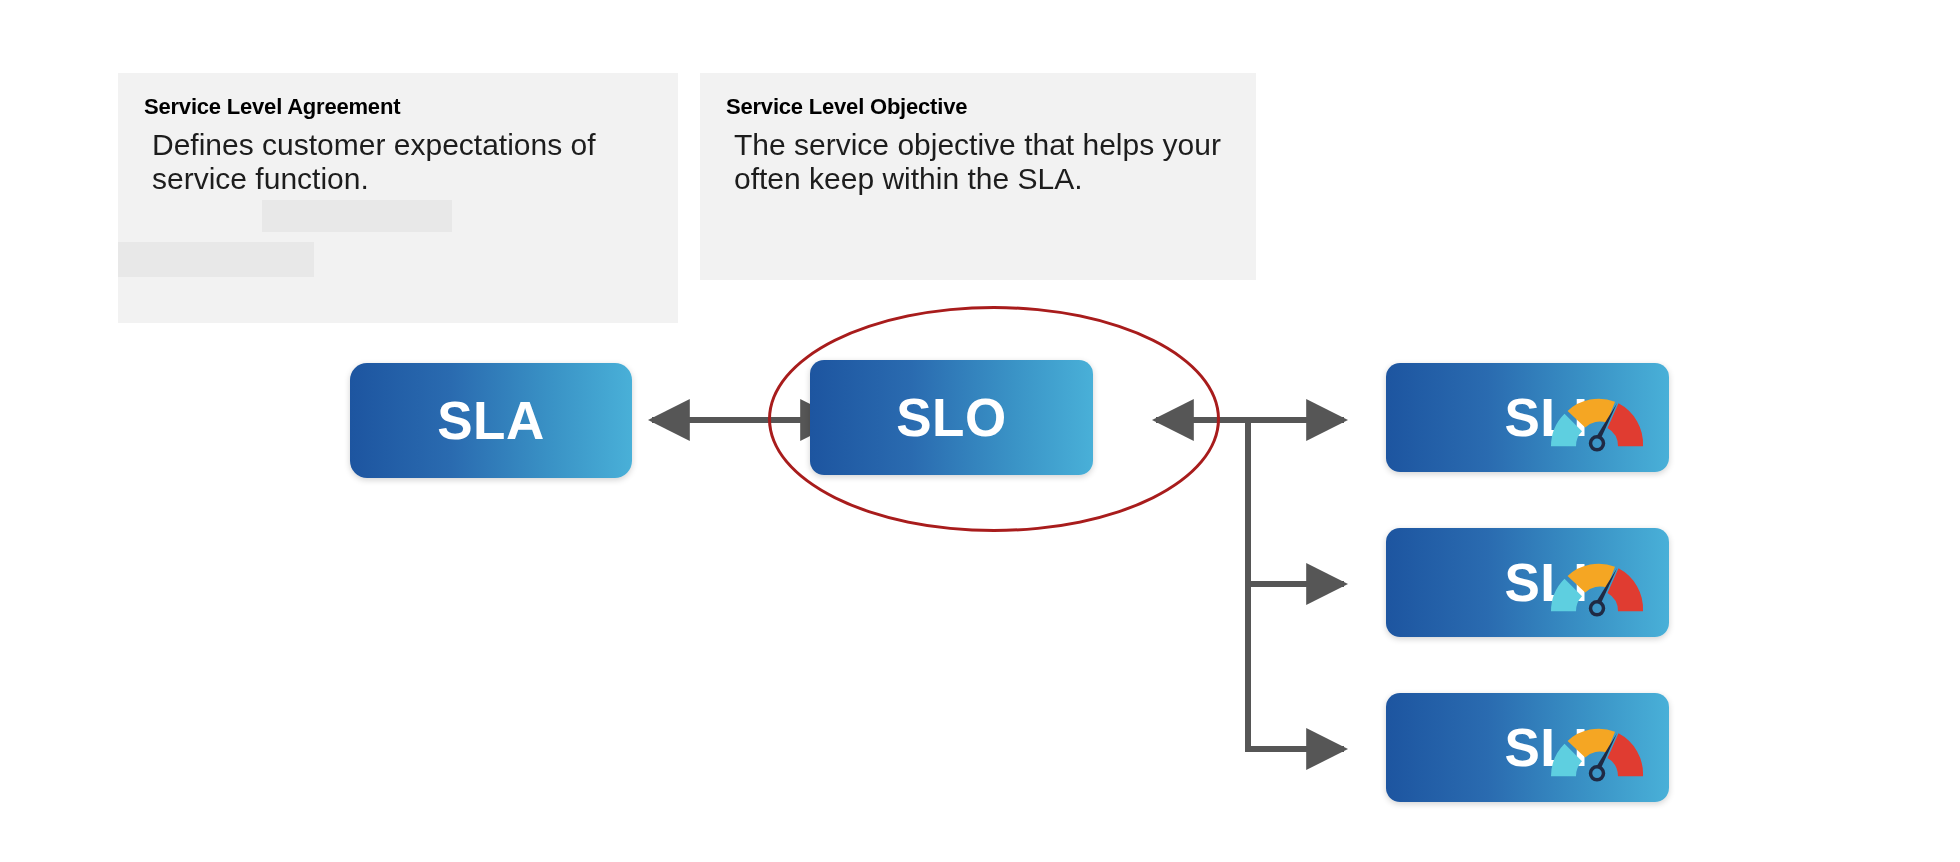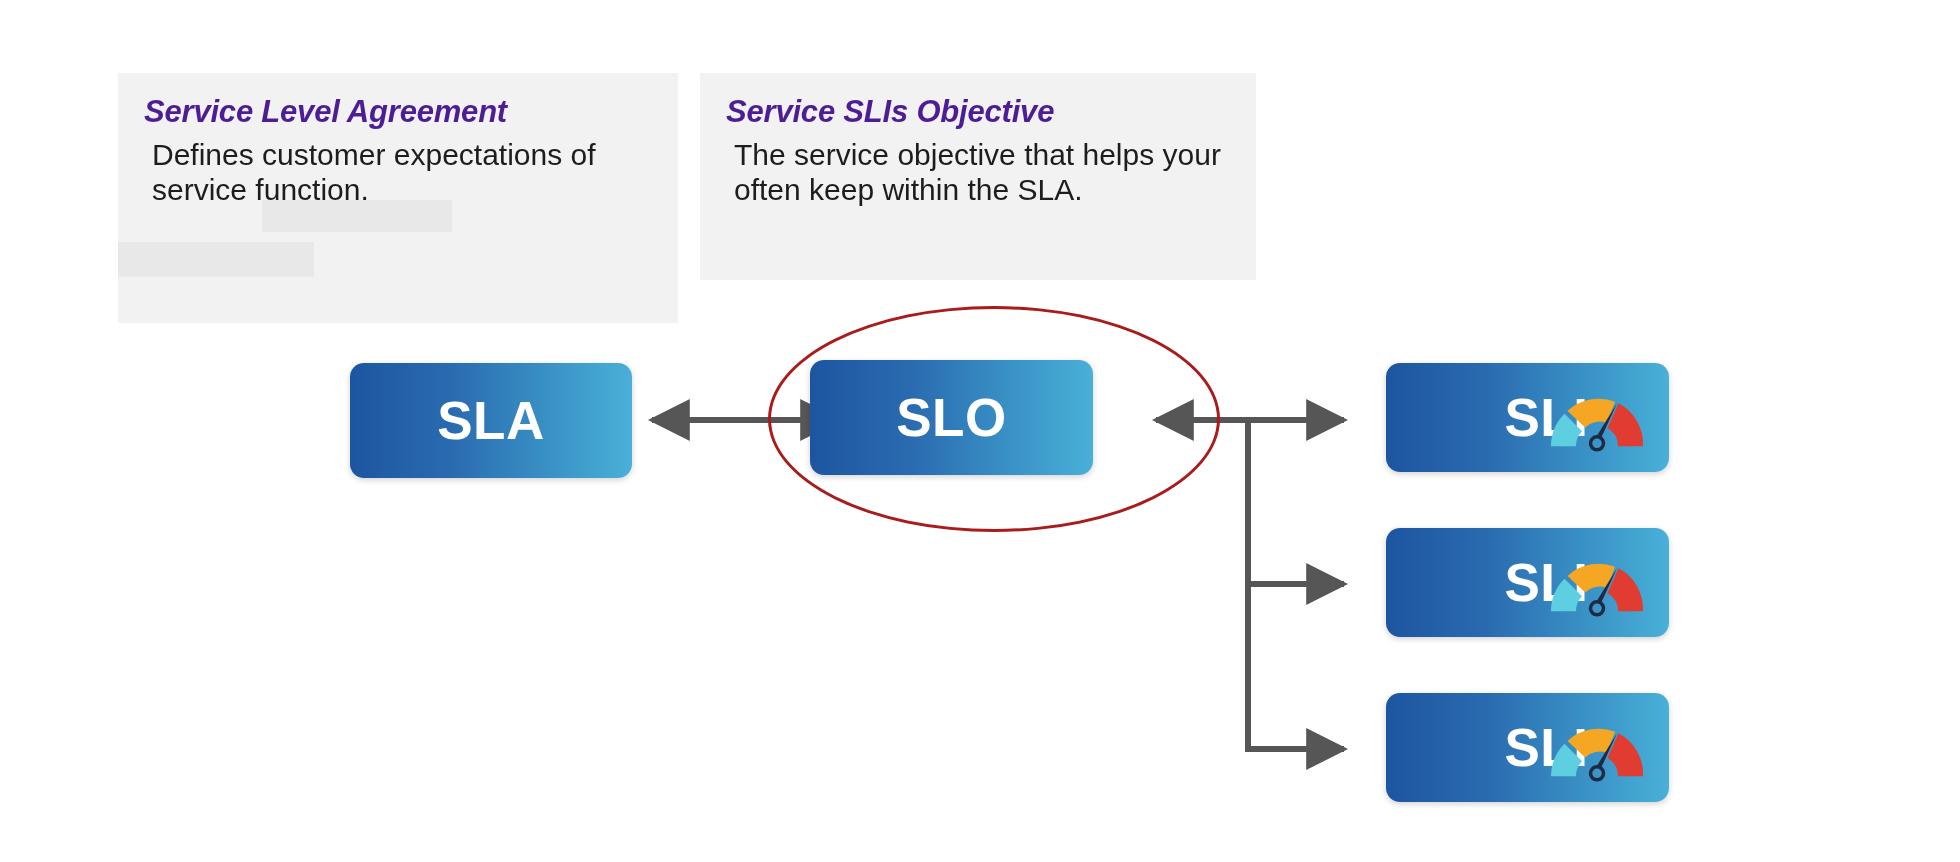--- a/index.html
+++ b/index.html
@@ -21,28 +21,27 @@
   }
 
   
   .card {
     position: absolute;
     background: #f2f2f2;
     box-sizing: border-box;
     padding: 22px 26px 18px 26px;
   }
   .card-title {
-    font-size: 31px;
+    font-size: 22px;
     font-weight: bold;
-    color: #4c1d95;
+    color: #000000;
     letter-spacing: -0.2px;
     line-height: 1.12;
     margin: 0 0 2px 0;
     white-space: nowrap;
-    font-style: italic;
   }
   .card-body {
     font-size: 30px;
     font-weight: 400;
     color: #1d1d1d;
     line-height: 1.16;
     margin: 8px;
   }
   .redact {
     position: absolute;
@@ -67,20 +66,21 @@
     color: #ffffff;
     font-size: 53px;
     font-weight: bold;
     letter-spacing: 0.5px;
     line-height: 1;
   }
 
   #node-sla {
     left: 350px; top: 363px; width: 282px; height: 115px;
     justify-content: center;
+    border-radius: 17px;
   }
   #node-slo {
     left: 810px; top: 360px; width: 283px; height: 115px;
     justify-content: center;
   }
   .node-sli {
     left: 1360px; width: 283px; height: 109px;
     padding-left: 38px;
     justify-content: center;
     margin-left: 26px;
@@ -126,21 +126,21 @@
 <div id="stage">
 
   <div class="card" id="card-sla">
     <div class="card-title">Service Level Agreement</div>
     <div class="card-body">Defines customer expectations of service function.</div>
     <div class="redact" style="left:144px;top:127px;width:190px;height:32px;"></div>
     <div class="redact" style="left:0px;top:169px;width:196px;height:35px;"></div>
   </div>
 
   <div class="card" id="card-slo">
-    <div class="card-title">Service SLIs Objective</div>
+    <div class="card-title">Service Level Objective</div>
     <div class="card-body">The service objective that helps your often keep within the SLA.</div>
   </div>
 
 
   <svg id="connectors" viewBox="0 0 1960 862">
     <defs>
       <marker id="arrow-right" viewBox="0 0 10 10" refX="9" refY="5" markerWidth="7" markerHeight="7" orient="auto-start-reverse">
         <path d="M 0 0 L 10 5 L 0 10 z" fill="#565656"></path>
       </marker>
       <marker id="arrow-left" viewBox="0 0 10 10" refX="9" refY="5" markerWidth="7" markerHeight="7" orient="auto-start-reverse">

